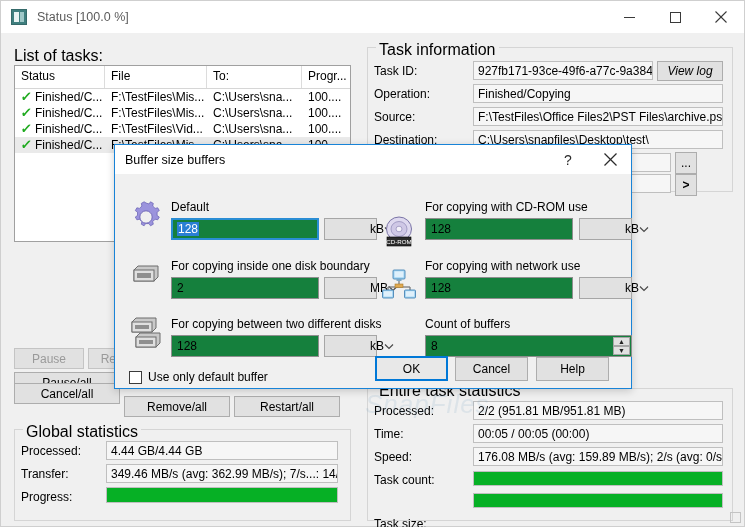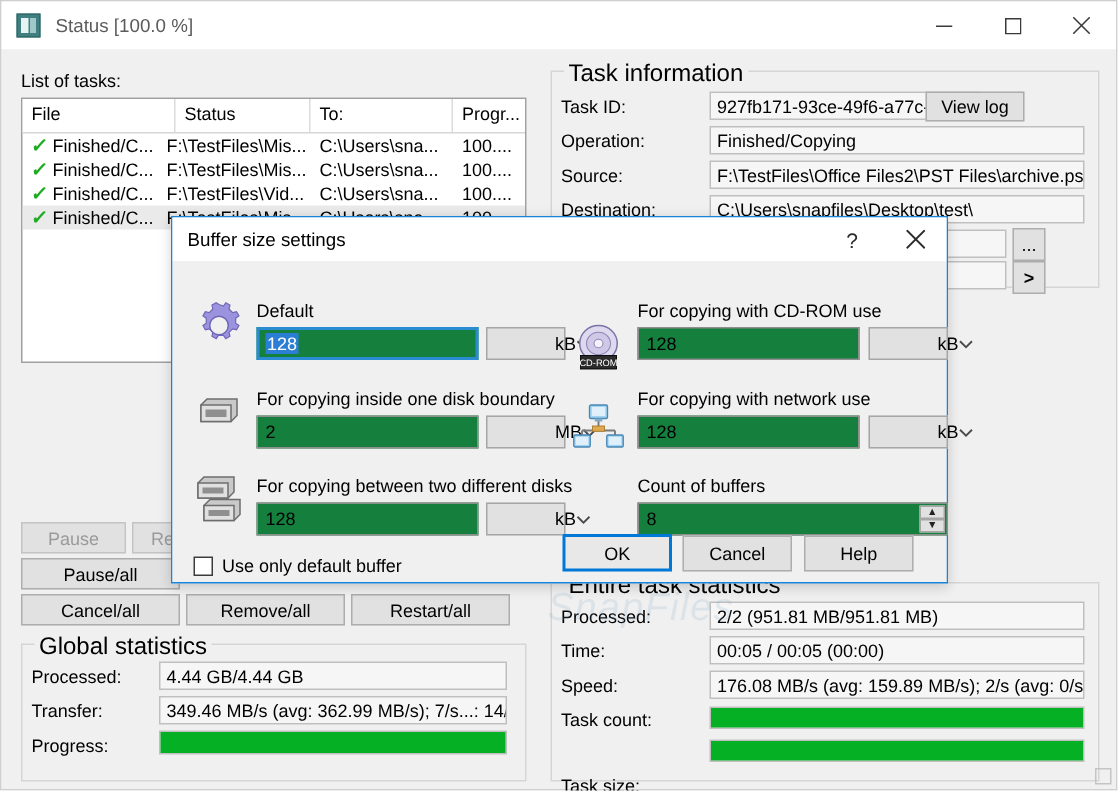--- a/index.html
+++ b/index.html
@@ -77,21 +77,21 @@
   
   .body-area {
     position: absolute;
     top: 32px; left: 0; right: 0; bottom: 0;
     background: #f0f0f0;
   }
   .lbl { font-size: 12px; color: #000; }
 
   .section-label {
     position: absolute;
-    font-size: 12px;
+    font-size: 16px;
   }
 
   
   .tasklist {
     position: absolute;
     left: 13px; top: 32px;
     width: 337px; height: 177px;
     background: #ffffff;
     border: 1px solid #a0a0a0;
     box-sizing: border-box;
@@ -345,22 +345,22 @@
       </div>
     </div>
   </div>
 
   <div class="body-area">
 
     <div class="section-label" style="left:13px; top:14px;">List of tasks:</div>
 
     <div class="tasklist">
       <div class="tl-head">
+        <div class="tl-th c0">Status</div>
         <div class="tl-th c1">File</div>
-        <div class="tl-th c0">Status</div>
         <div class="tl-th c2">To:</div>
         <div class="tl-th c3" style="border-right:none;">Progr...</div>
       </div>
 
       <div class="tl-row">
         <div class="tl-td c0"><span class="chk">✓</span><span>Finished/C...</span></div>
         <div class="tl-td c1">F:\TestFiles\Mis...</div>
         <div class="tl-td c2">C:\Users\sna...</div>
         <div class="tl-td c3">100....</div>
       </div>
@@ -380,42 +380,42 @@
         <div class="tl-td c0"><span class="chk">✓</span><span>Finished/C...</span></div>
         <div class="tl-td c1">F:\TestFiles\Mis...</div>
         <div class="tl-td c2">C:\Users\sna...</div>
         <div class="tl-td c3">100....</div>
       </div>
     </div>
 
     <div class="btn disabled" style="left:13px; top:315px; width:70px; height:21px;">Pause</div>
     <div class="btn disabled" style="left:87px; top:315px; width:70px; height:21px;">Resume</div>
     <div class="btn" style="left:13px; top:339px; width:106px; height:21px;">Pause/all</div>
-    <div class="btn" style="left:13px; top:363px; width:106px; height:21px;">Cancel/all</div>
+    <div class="btn" style="left:13px; top:350px; width:106px; height:21px;">Cancel/all</div>
     <div class="btn" style="left:123px; top:363px; width:106px; height:21px;">Remove/all</div>
     <div class="btn" style="left:233px; top:363px; width:106px; height:21px;">Restart/all</div>
 
     <div class="group" style="left:13px; top:396px; width:337px; height:92px;">
       <div class="group-title">Global statistics</div>
     </div>
     <div class="lbl" style="position:absolute; left:20px; top:411px;">Processed:</div>
     <div class="field" style="left:105px; top:408px; width:232px; height:19px;">4.44 GB/4.44 GB</div>
     <div class="lbl" style="position:absolute; left:20px; top:434px;">Transfer:</div>
     <div class="field" style="left:105px; top:431px; width:232px; height:19px;">349.46 MB/s (avg: 362.99 MB/s); 7/s...: 14/s)</div>
     <div class="lbl" style="position:absolute; left:20px; top:457px;">Progress:</div>
     <div class="bar-outer" style="left:105px; top:454px; width:232px; height:16px;">
       <div class="bar-fill" style="width:100%"></div>
     </div>
 
     <div class="group" style="left:366px; top:14px; width:366px; height:145px;">
       <div class="group-title">Task information</div>
     </div>
     <div class="lbl" style="position:absolute; left:373px; top:31px;">Task ID:</div>
     <div class="field" style="left:472px; top:28px; width:180px; height:19px;">927fb171-93ce-49f6-a77c-9a384a0</div>
-    <div class="btn" style="left:616px; top:28px; width:66px; height:20px;">View log</div>
+    <div class="btn" style="left:656px; top:28px; width:66px; height:20px;font-style:italic;">View log</div>
 
     <div class="lbl" style="position:absolute; left:373px; top:54px;">Operation:</div>
     <div class="field" style="left:472px; top:51px; width:250px; height:19px;">Finished/Copying</div>
 
     <div class="lbl" style="position:absolute; left:373px; top:77px;">Source:</div>
     <div class="field" style="left:472px; top:74px; width:250px; height:19px;">F:\TestFiles\Office Files2\PST Files\archive.pst</div>
 
     <div class="lbl" style="position:absolute; left:373px; top:100px;">Destination:</div>
     <div class="field" style="left:472px; top:97px; width:250px; height:19px;">C:\Users\snapfiles\Desktop\test\</div>
 
@@ -440,21 +440,21 @@
     <div class="lbl" style="position:absolute; left:373px; top:484px;">Task size:</div>
     <div class="bar-outer" style="left:472px; top:460px; width:250px; height:15px;">
       <div class="bar-fill" style="width:100%"></div>
     </div>
 
     <div class="sizegrip"></div>
 
     <div class="dialog" style="left:113px; top:111px;">
 
       <div class="dlg-title">
-        <div class="dlg-title-text">Buffer size settings</div>
+        <div class="dlg-title-text">Buffer size buffers</div>
         <div class="dlg-btns">
           <div class="dlg-btn">?</div>
           <div class="dlg-btn">
             <svg width="13" height="13" viewBox="0 0 13 13">
                 <line x1="0.5" y1="0.5" x2="12.5" y2="12.5" stroke="#2b2b2b" stroke-width="1.2"></line>
                 <line x1="12.5" y1="0.5" x2="0.5" y2="12.5" stroke="#2b2b2b" stroke-width="1.2"></line>
               </svg>
           </div>
         </div>
       </div>

